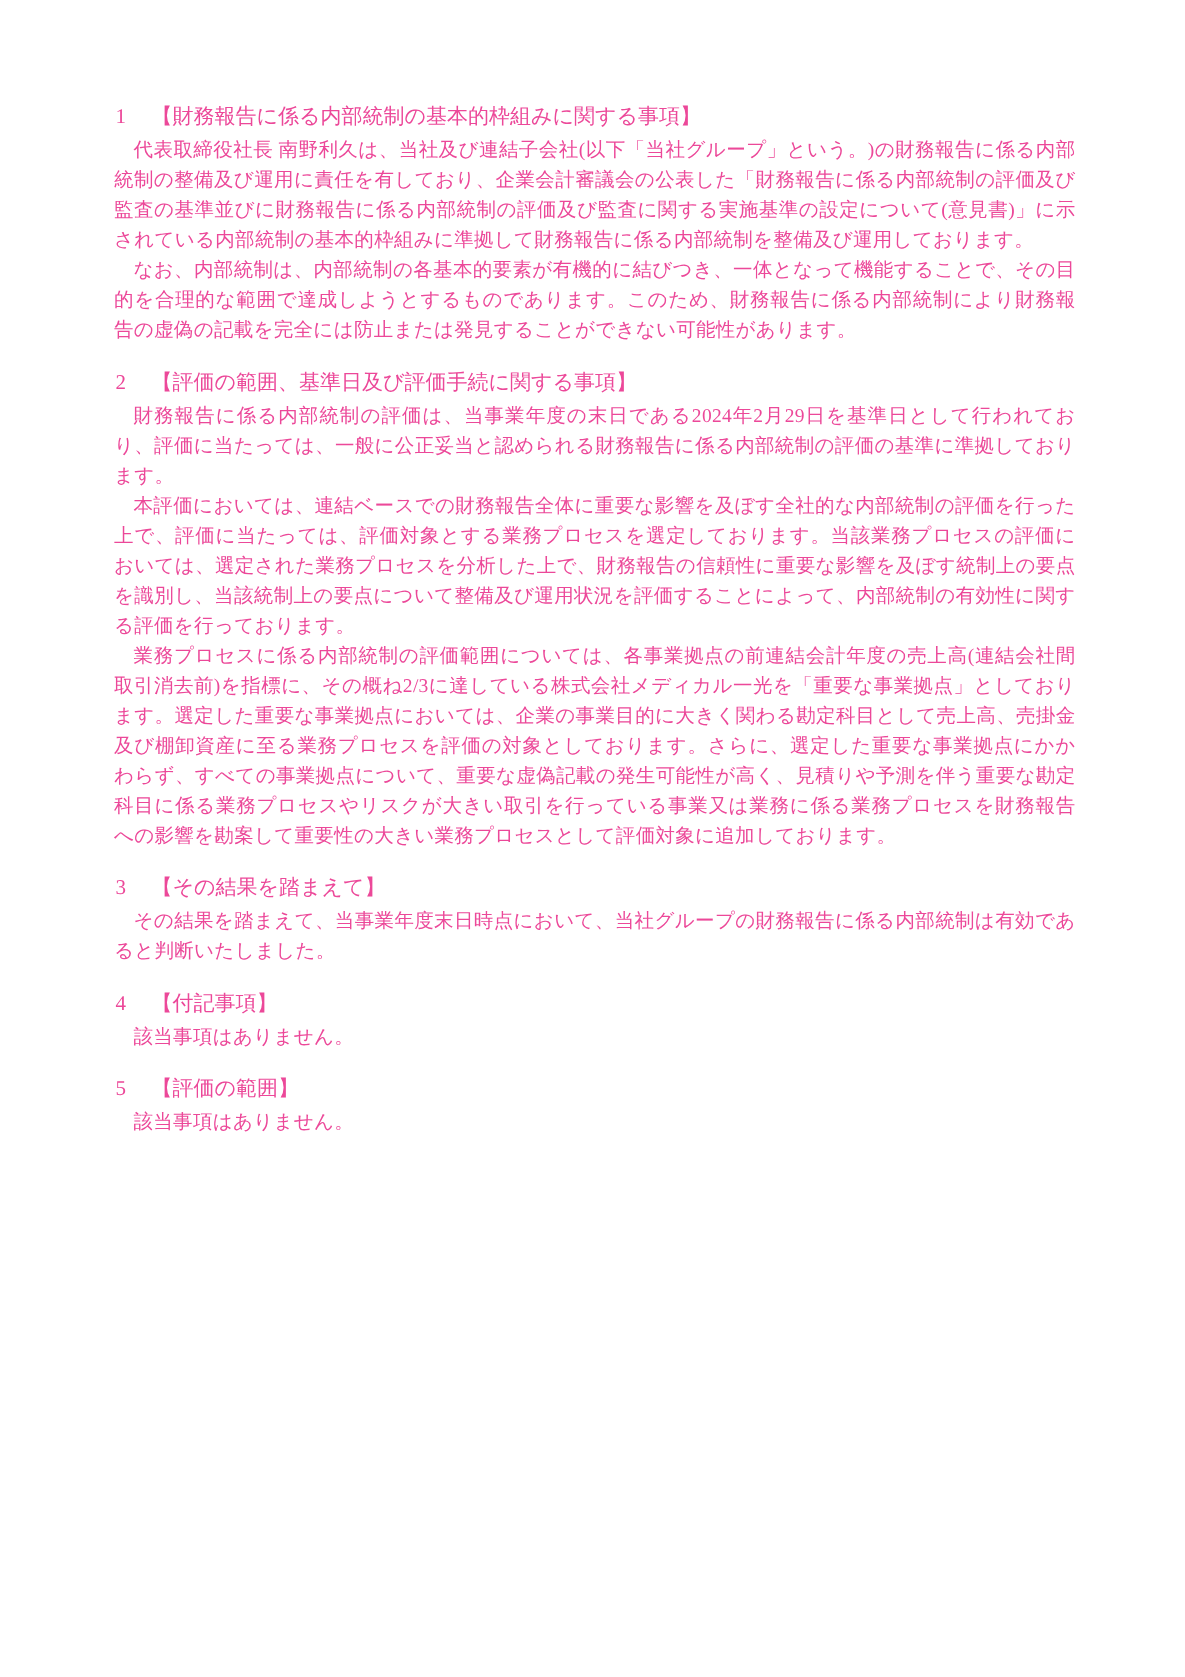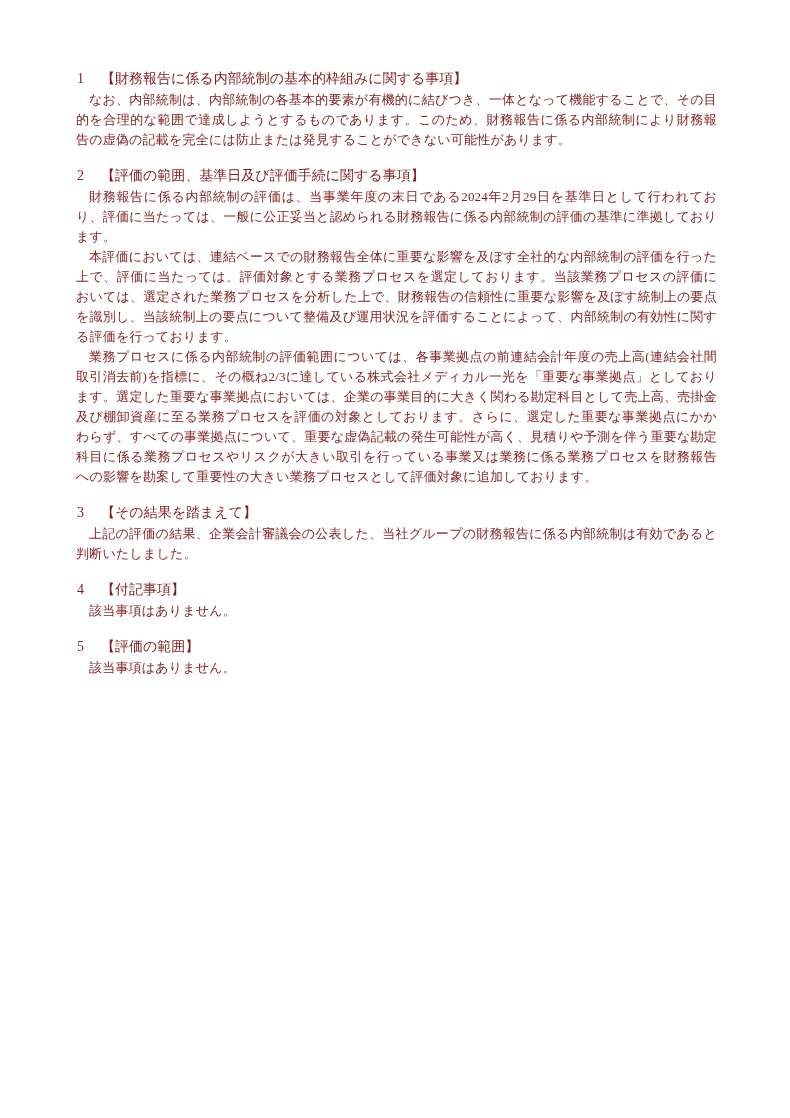--- a/index.html
+++ b/index.html
@@ -8,21 +8,21 @@
     background: #ffffff;
   }
   .page {
     position: relative;
     width: 790px;
     height: 1118px;
     box-sizing: border-box;
     background: #ffffff;
     padding: 68px 73px 0 76px;
     font-family: "Liberation Serif", "DejaVu Serif", serif;
-    color: #7f1d1d;
+    color: #ec4899;
     overflow: hidden;
   }
   .doc-section {
     margin: 0;
     padding: 0;
   }
   .doc-section + .doc-section {
     margin-top: 15px;
   }
   .doc-section.gap-lg {
@@ -48,33 +48,34 @@
     letter-spacing: 0.2px;
   }
 </style>
 </head>
 <body>
 
 <div class="page">
 
   <section class="doc-section">
     <h2 class="section-heading"><span class="num">1</span><span class="title">【財務報告に係る内部統制の基本的枠組みに関する事項】</span></h2>
+    <p>代表取締役社長 南野利久は、当社及び連結子会社(以下「当社グループ」という。)の財務報告に係る内部統制の整備及び運用に責任を有しており、企業会計審議会の公表した「財務報告に係る内部統制の評価及び監査の基準並びに財務報告に係る内部統制の評価及び監査に関する実施基準の設定について(意見書)」に示されている内部統制の基本的枠組みに準拠して財務報告に係る内部統制を整備及び運用しております。</p>
     <p>なお、内部統制は、内部統制の各基本的要素が有機的に結びつき、一体となって機能することで、その目的を合理的な範囲で達成しようとするものであります。このため、財務報告に係る内部統制により財務報告の虚偽の記載を完全には防止または発見することができない可能性があります。</p>
   </section>
 
   <section class="doc-section">
     <h2 class="section-heading"><span class="num">2</span><span class="title">【評価の範囲、基準日及び評価手続に関する事項】</span></h2>
     <p>財務報告に係る内部統制の評価は、当事業年度の末日である2024年2月29日を基準日として行われており、評価に当たっては、一般に公正妥当と認められる財務報告に係る内部統制の評価の基準に準拠しております。</p>
     <p>本評価においては、連結ベースでの財務報告全体に重要な影響を及ぼす全社的な内部統制の評価を行った上で、評価に当たっては、評価対象とする業務プロセスを選定しております。当該業務プロセスの評価においては、選定された業務プロセスを分析した上で、財務報告の信頼性に重要な影響を及ぼす統制上の要点を識別し、当該統制上の要点について整備及び運用状況を評価することによって、内部統制の有効性に関する評価を行っております。</p>
     <p>業務プロセスに係る内部統制の評価範囲については、各事業拠点の前連結会計年度の売上高(連結会社間取引消去前)を指標に、その概ね2/3に達している株式会社メディカル一光を「重要な事業拠点」としております。選定した重要な事業拠点においては、企業の事業目的に大きく関わる勘定科目として売上高、売掛金及び棚卸資産に至る業務プロセスを評価の対象としております。さらに、選定した重要な事業拠点にかかわらず、すべての事業拠点について、重要な虚偽記載の発生可能性が高く、見積りや予測を伴う重要な勘定科目に係る業務プロセスやリスクが大きい取引を行っている事業又は業務に係る業務プロセスを財務報告への影響を勘案して重要性の大きい業務プロセスとして評価対象に追加しております。</p>
   </section>
 
   <section class="doc-section">
     <h2 class="section-heading"><span class="num">3</span><span class="title">【その結果を踏まえて】</span></h2>
-    <p>上記の評価の結果、企業会計審議会の公表した、当社グループの財務報告に係る内部統制は有効であると判断いたしました。</p>
+    <p>その結果を踏まえて、当事業年度末日時点において、当社グループの財務報告に係る内部統制は有効であると判断いたしました。</p>
   </section>
 
   <section class="doc-section gap-lg">
     <h2 class="section-heading"><span class="num">4</span><span class="title">【付記事項】</span></h2>
     <p>該当事項はありません。</p>
   </section>
 
   <section class="doc-section gap-lg">
     <h2 class="section-heading"><span class="num">5</span><span class="title">【評価の範囲】</span></h2>
     <p>該当事項はありません。</p>

